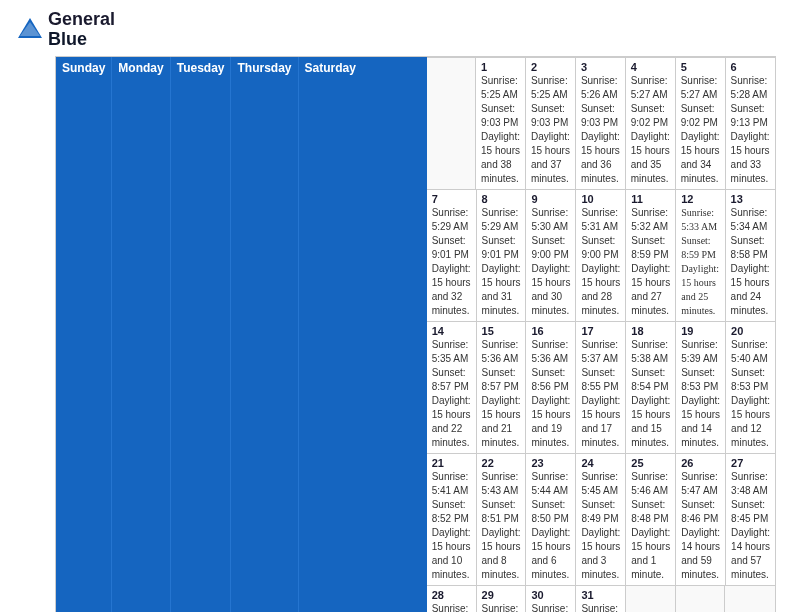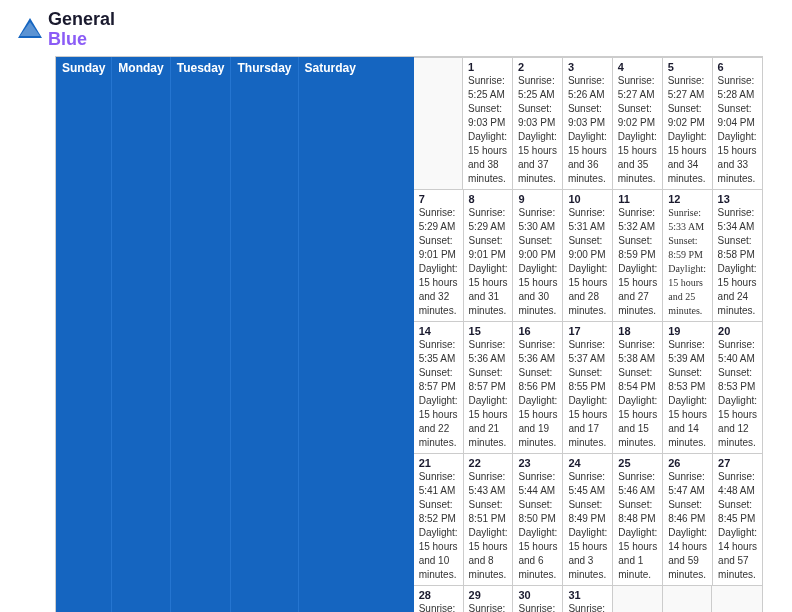--- a/index.html
+++ b/index.html
@@ -6,42 +6,42 @@
     body {
       font-family: Arial, sans-serif;
       background: #fff;
       width: 792px;
       height: 612px;
       overflow: hidden;
     }
     .page {
       width: 792px;
       height: 594px;
-      padding: 10px 29px 10px 16px;
+      padding: 10px 16px 10px 16px;
       display: flex;
       flex-direction: column;
     }
     .header {
       display: flex;
       justify-content: space-between;
       align-items: flex-start;
       margin-bottom: 6px;
     }
     .logo {
       display: flex;
       align-items: center;
       gap: 4px;
     }
     .logo-text {
       font-size: 18px;
       font-weight: bold;
       line-height: 1.1;
     }
     .logo-general { color: #1a1a2e; }
-    .logo-blue { color: #8b5cf6; }
+    .logo-blue { color: #0f172a; }
     .logo-icon {
       width: 28px;
       height: 28px;
     }
     .title-block {
       text-align: right;
     }
     .month-title {
       font-size: 36px;
       font-weight: bold;
@@ -167,21 +167,21 @@
           <div class="cal-cell">
             <span class="day-number">5</span>
             <div class="day-info" style="white-space: pre-line;">Sunrise: 5:27 AM
 Sunset: 9:02 PM
 Daylight: 15 hours
 and 34 minutes.</div>
           </div>
           <div class="cal-cell">
             <span class="day-number">6</span>
             <div class="day-info" style="white-space: pre-line;">Sunrise: 5:28 AM
-Sunset: 9:04 PM
+Sunset: 9:13 PM
 Daylight: 15 hours
 and 33 minutes.</div>
           </div>
         </div>
         <div class="cal-week">
           <div class="cal-cell">
             <span class="day-number">7</span>
             <div class="day-info" style="white-space: pre-line;">Sunrise: 5:29 AM
 Sunset: 9:01 PM
 Daylight: 15 hours
@@ -319,21 +319,21 @@
           </div>
           <div class="cal-cell">
             <span class="day-number">26</span>
             <div class="day-info" style="white-space: pre-line;">Sunrise: 5:47 AM
 Sunset: 8:46 PM
 Daylight: 14 hours
 and 59 minutes.</div>
           </div>
           <div class="cal-cell">
             <span class="day-number">27</span>
-            <div class="day-info" style="white-space: pre-line;">Sunrise: 4:48 AM
+            <div class="day-info" style="white-space: pre-line;">Sunrise: 3:48 AM
 Sunset: 8:45 PM
 Daylight: 14 hours
 and 57 minutes.</div>
           </div>
         </div>
         <div class="cal-week">
           <div class="cal-cell">
             <span class="day-number">28</span>
             <div class="day-info" style="white-space: pre-line;">Sunrise: 5:49 AM
 Sunset: 8:44 PM

